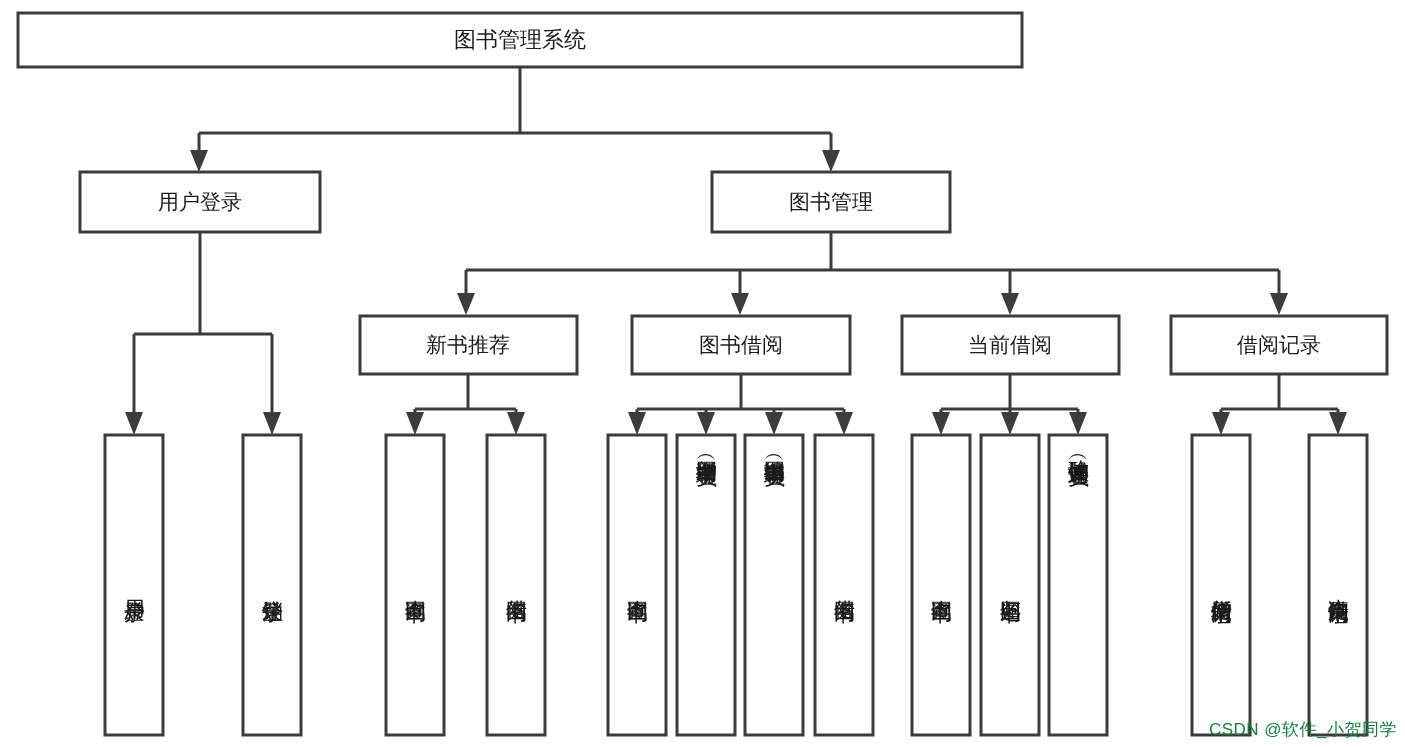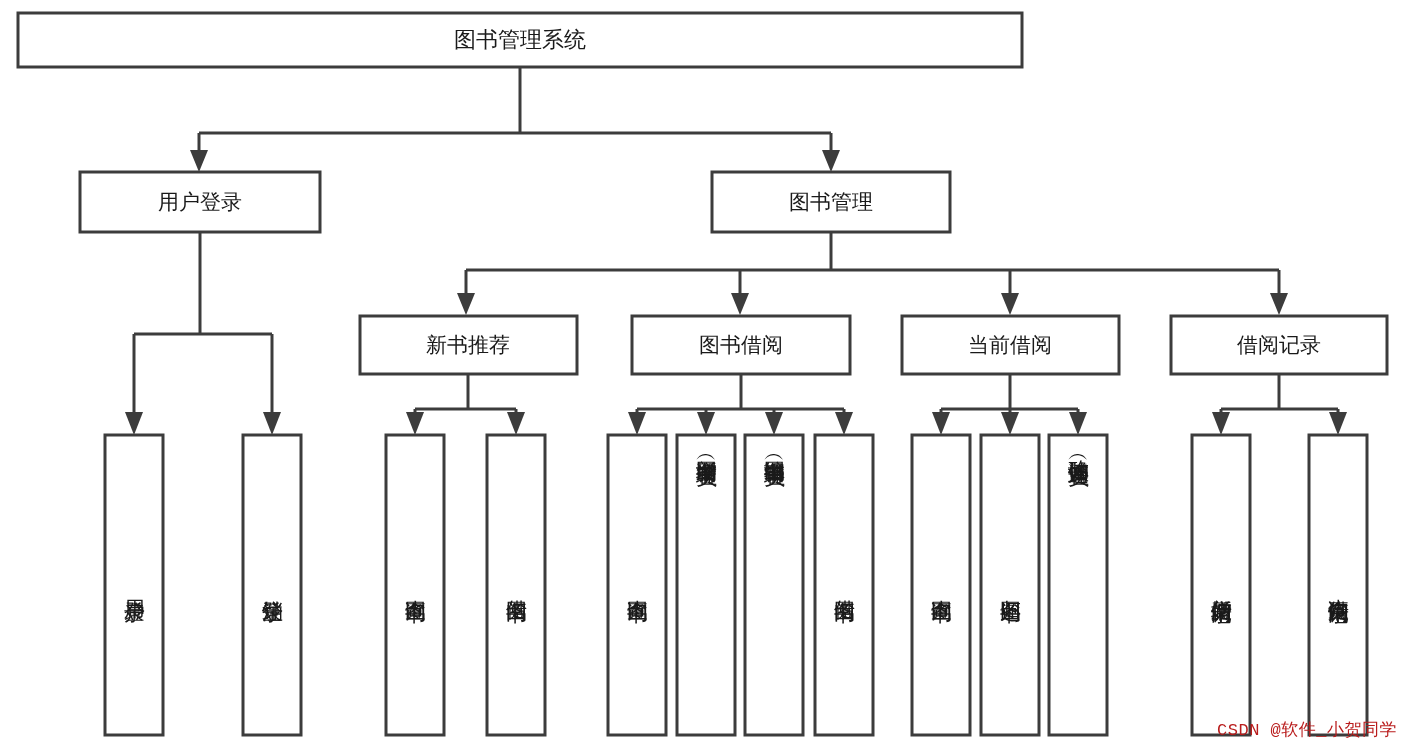--- a/index.html
+++ b/index.html
@@ -69,23 +69,23 @@
     line-height: 1.18;
     color: #1a1a1a;
     letter-spacing: 1px;
     white-space: nowrap;
     text-align: center;
   }
   .watermark {
     position: absolute;
     right: 8px;
     bottom: 6px;
-    font-family: Liberation Mono, monospace;
+    font-family: Liberation Sans, sans-serif;
     font-size: 17px;
-    color: #b91c1c;
+    color: #15803d;
     white-space: nowrap;
     letter-spacing: 0.5px;
     text-align: right;
   }
 </style>
 </head>
 <body>
 
 <div id="diagram-root">
 

